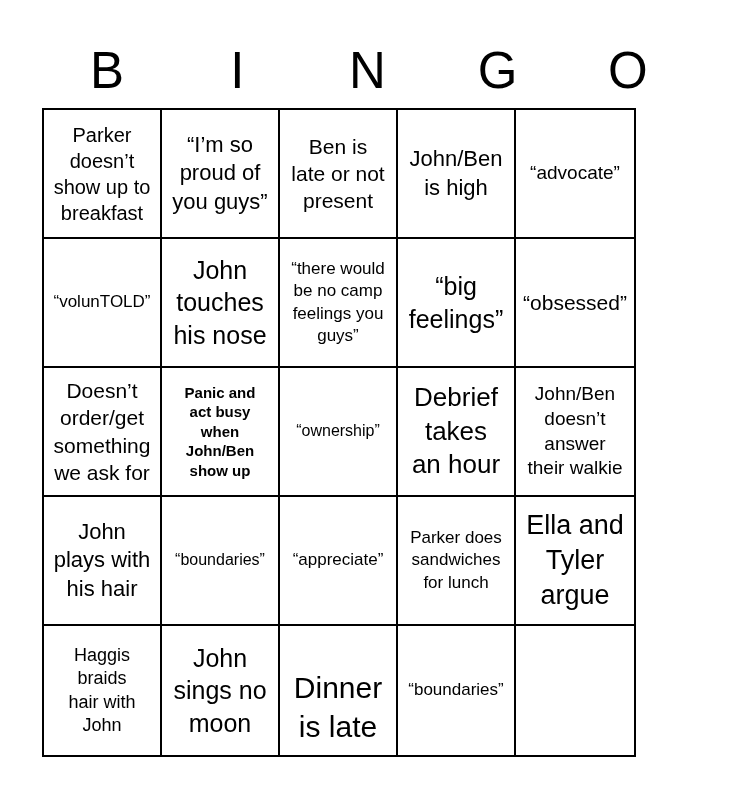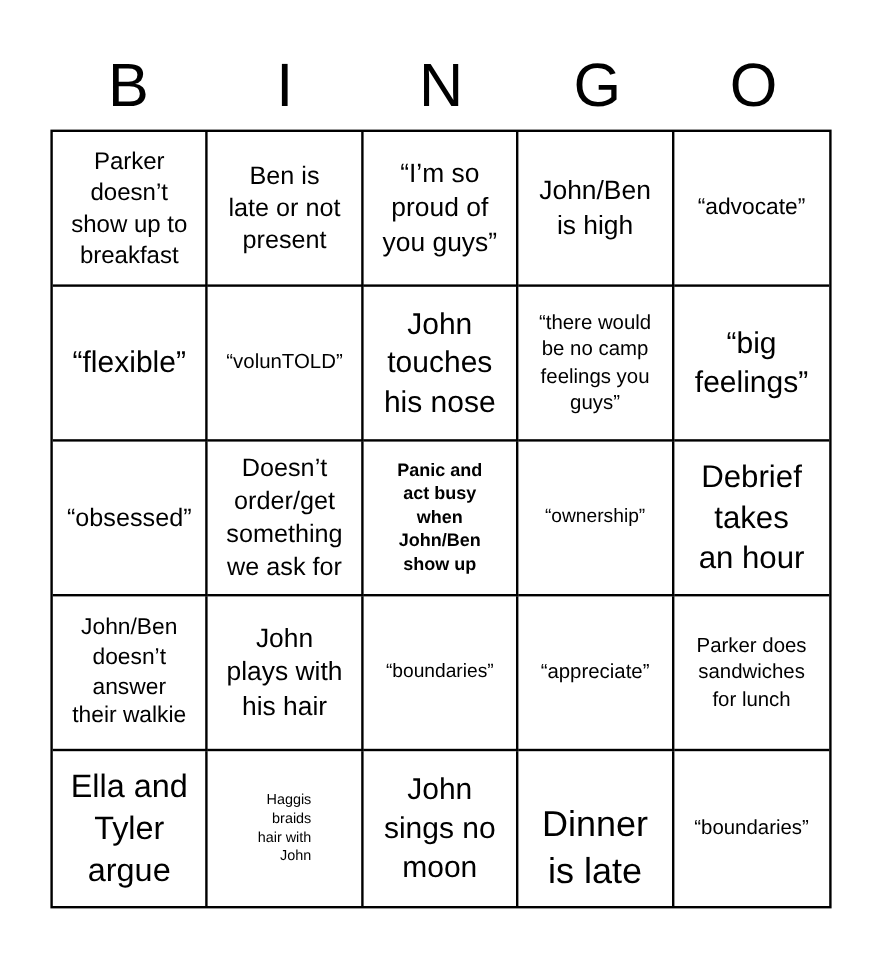--- a/index.html
+++ b/index.html
@@ -30,21 +30,21 @@
     align-items: center;
     justify-content: center;
     font-size: 51px;
     font-weight: 400;
     color: #000000;
   }
   .bingo-grid {
     position: absolute;
     left: 42px;
     top: 108px;
-    width: 651px;
+    width: 594px;
     height: 649px;
     box-sizing: border-box;
     border: 2px solid #000000;
     display: grid;
     grid-template-columns: repeat(5, 1fr);
     grid-template-rows: repeat(5, 1fr);
     background: #ffffff;
   }
   .cell {
     box-sizing: border-box;
@@ -78,38 +78,35 @@
     <span>O</span>
   </div>
   <div class="bingo-grid" id="grid">
       <div class="cell">
         <span style="font-size: 20px;">Parker
 doesn’t
 show up to
 breakfast</span>
       </div>
       <div class="cell">
+        <span style="font-size: 22px;">“I’m so
+proud of
+you guys”</span>
+      </div>
+      <div class="cell">
         <span style="font-size: 21px;">Ben is
 late or not
 present</span>
-      </div>
-      <div class="cell">
-        <span style="font-size: 22px;">“I’m so
-proud of
-you guys”</span>
       </div>
       <div class="cell">
         <span style="font-size: 22px;">John/Ben
 is high</span>
       </div>
       <div class="cell">
         <span style="font-size: 19px;">“advocate”</span>
-      </div>
-      <div class="cell">
-        <span style="font-size: 25px;">“flexible”</span>
       </div>
       <div class="cell">
         <span style="font-size: 17px;">“volunTOLD”</span>
       </div>
       <div class="cell">
         <span style="font-size: 25px;">John
 touches
 his nose</span>
       </div>
       <div class="cell">
@@ -167,21 +164,21 @@
         <span style="font-size: 17px;">Parker does
 sandwiches
 for lunch</span>
       </div>
       <div class="cell">
         <span style="font-size: 27px;">Ella and
 Tyler
 argue</span>
       </div>
       <div class="cell">
-        <span style="font-size: 12px; text-align: right;">Haggis
+        <span style="font-size: 18px;">Haggis
 braids
 hair with
 John</span>
       </div>
       <div class="cell">
         <span style="font-size: 25px;">John
 sings no
 moon</span>
       </div>
       <div class="cell">

